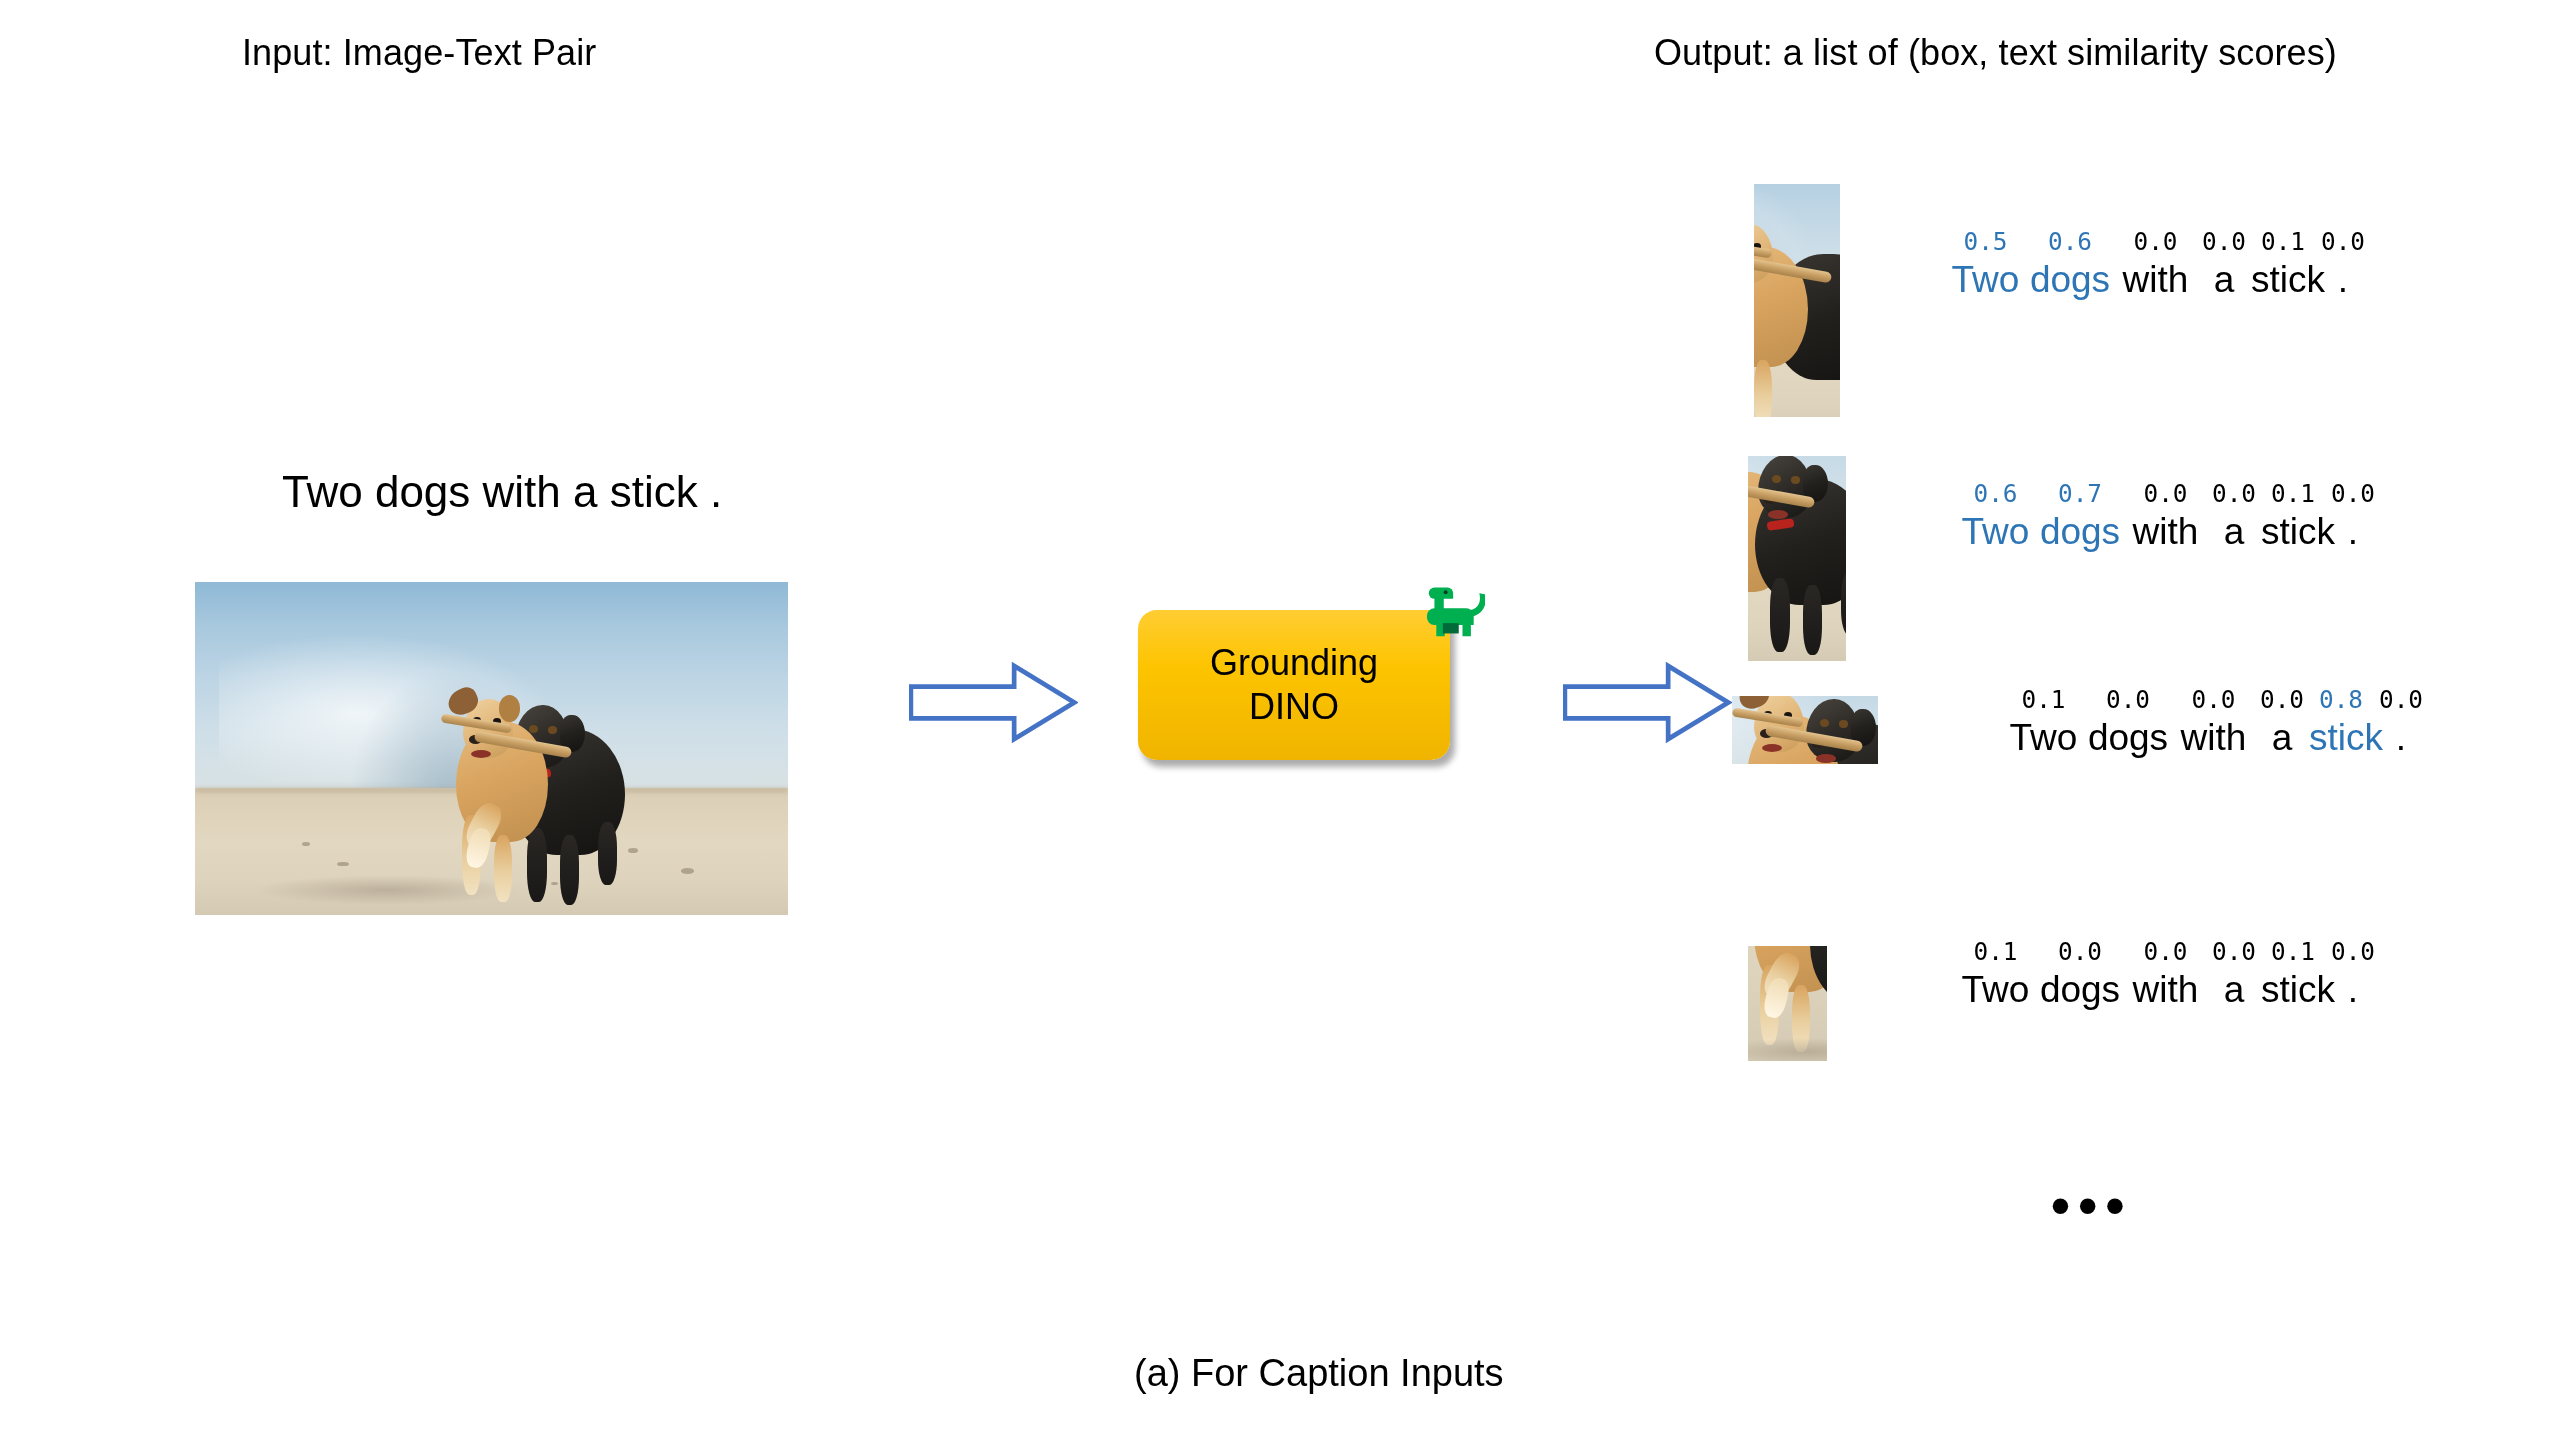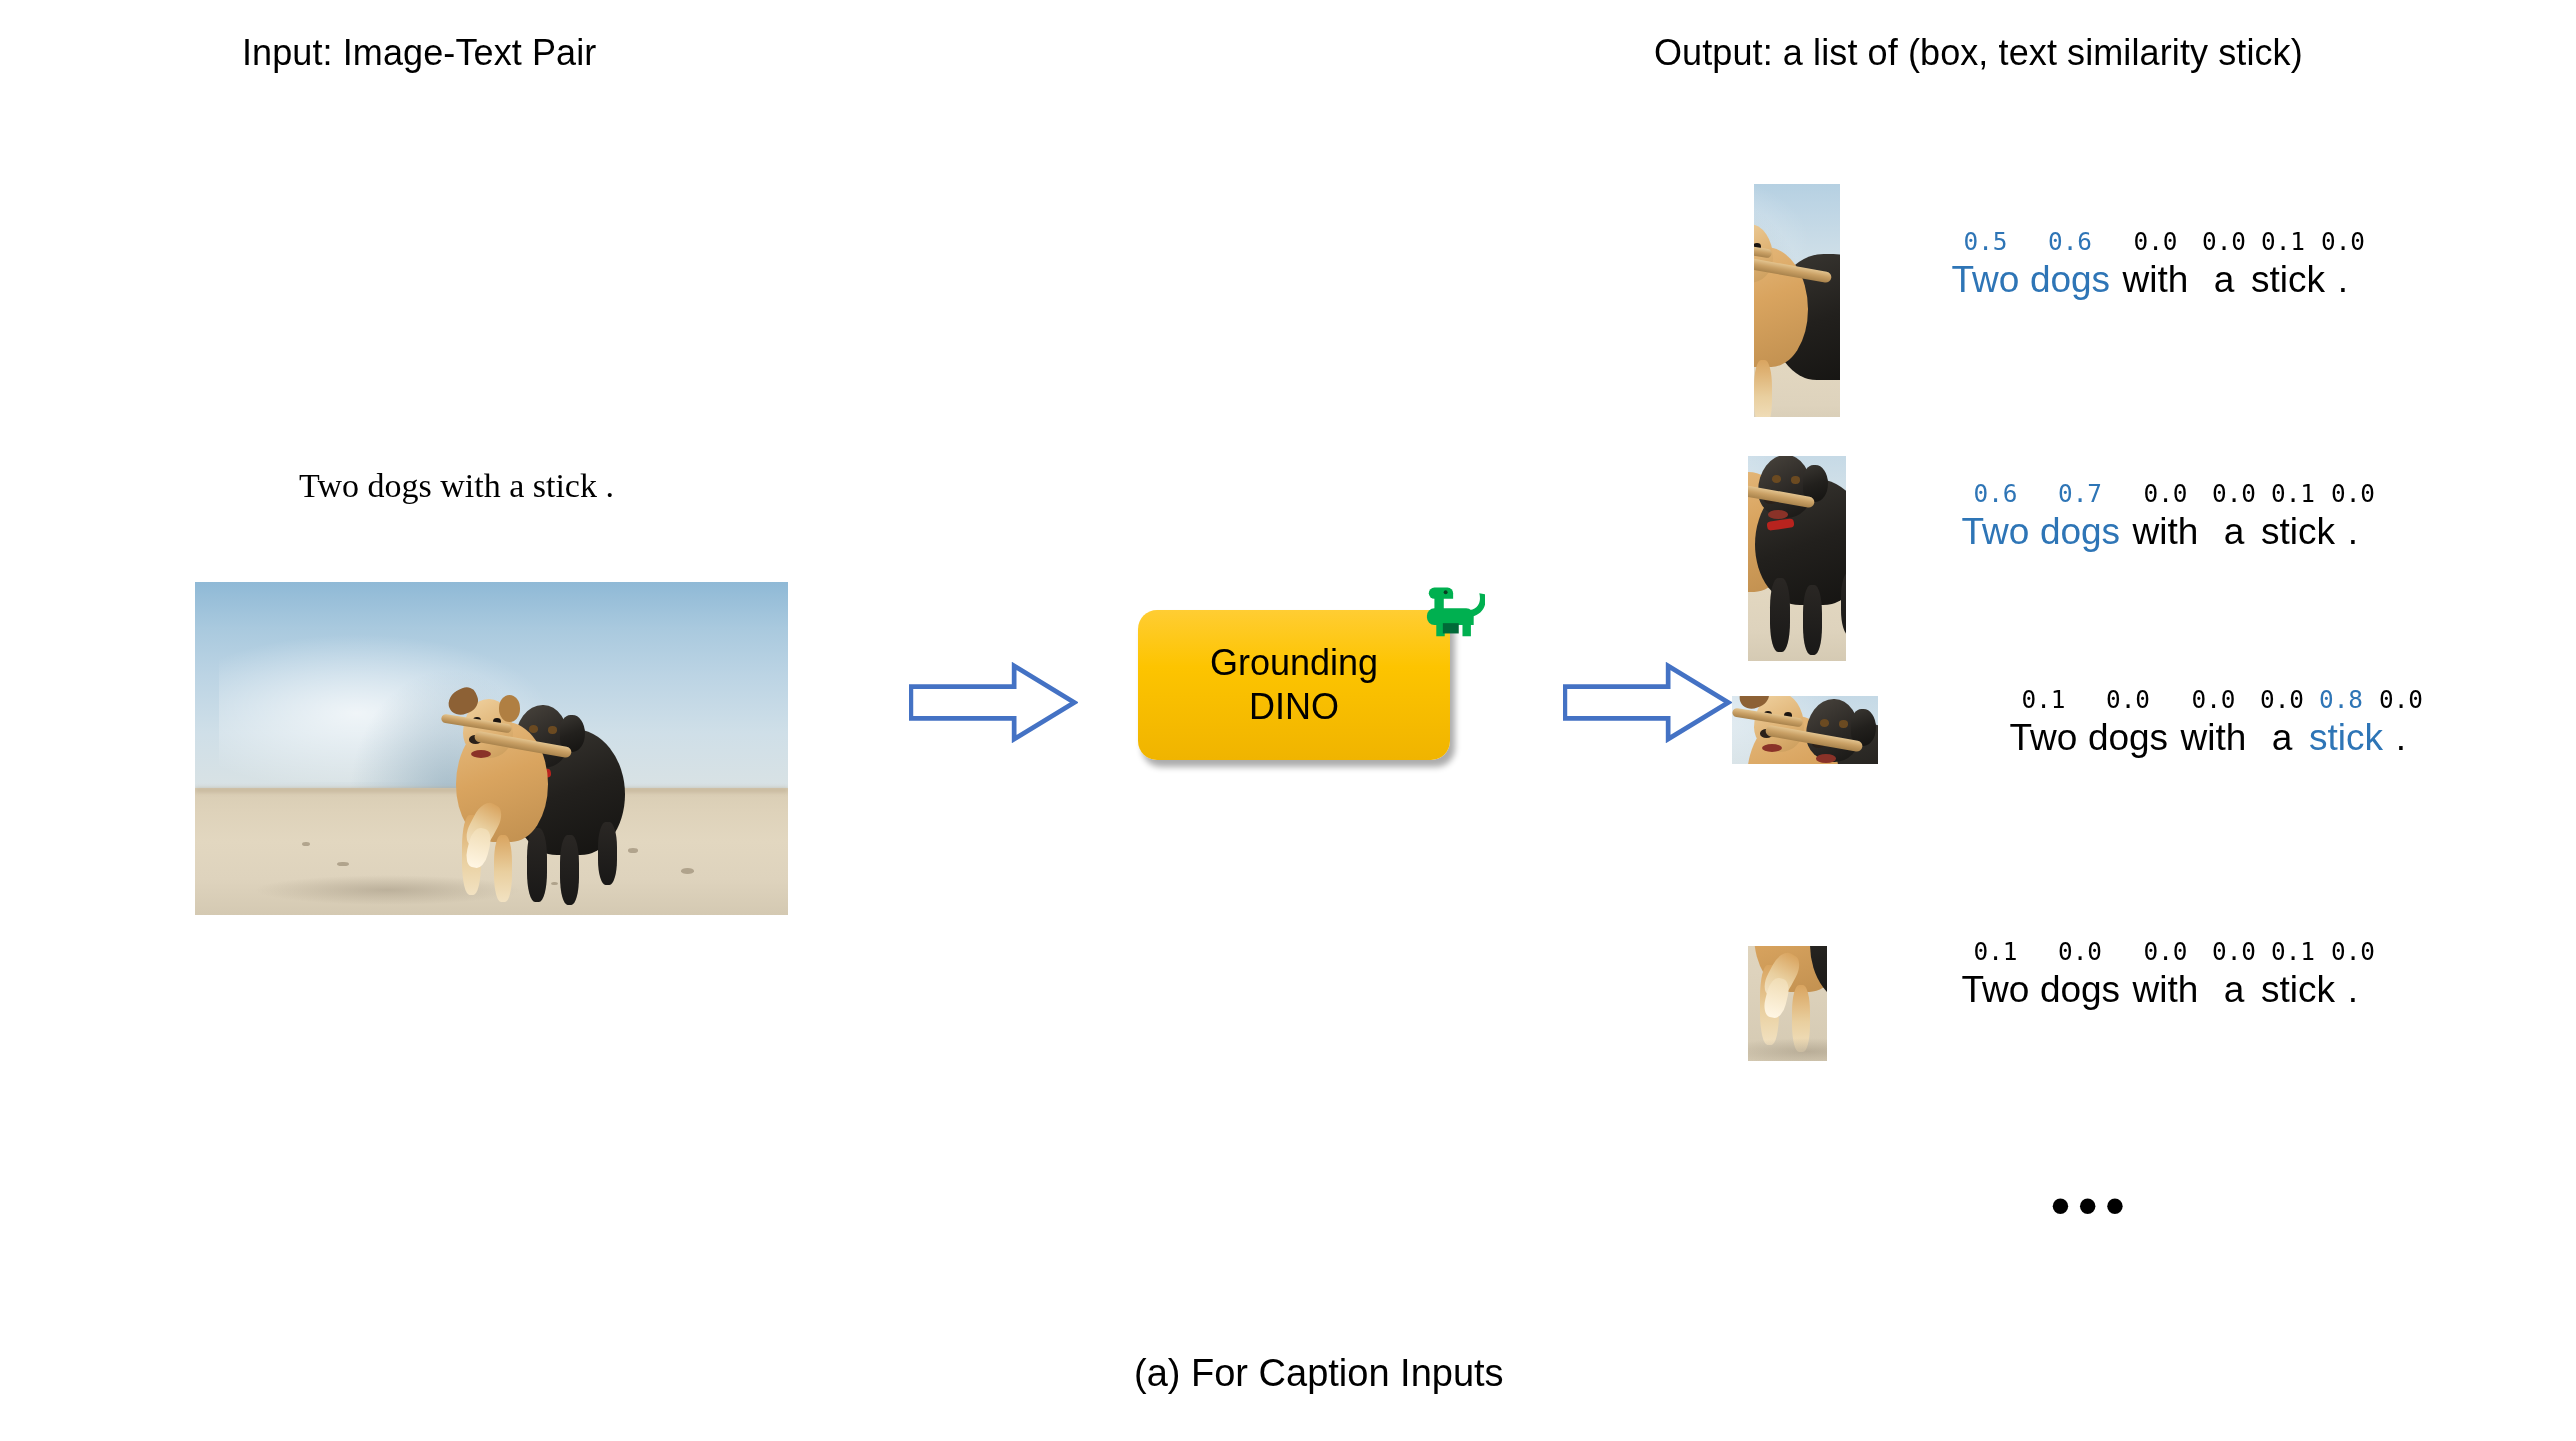--- a/index.html
+++ b/index.html
@@ -31,25 +31,24 @@
     position: absolute;
     left: 1134px;
     top: 1352px;
     font-size: 38px;
     white-space: nowrap;
   }
 
   
   #input-caption {
     position: absolute;
-    left: 299px;
+    left: 282px;
     top: 467px;
-    font-size: 34px;
+    font-size: 44px;
     white-space: nowrap;
-    font-family: Liberation Serif, serif;
   }
 
   
   #input-photo {
     position: absolute;
     left: 195px;
     top: 582px;
     width: 593px;
     height: 333px;
     overflow: hidden;
@@ -213,21 +212,21 @@
     font-weight: 700;
     letter-spacing: 8.4px;
     line-height: 1;
     color: #000;
   }
 </style>
 </head>
 <body>
 
 <div class="hdr" id="input-heading">Input: Image-Text Pair</div>
-<div class="hdr" id="output-heading">Output: a list of (box, text similarity stick)</div>
+<div class="hdr" id="output-heading">Output: a list of (box, text similarity scores)</div>
 
 <div id="input-caption">Two dogs with a stick .</div>
 
 <div id="input-photo">
   <div class="scene">
     <div class="sky"></div>
     <div class="cloudbank"></div>
     <div class="hill"></div>
     <div class="sand"></div>
     <div class="sandline"></div>

